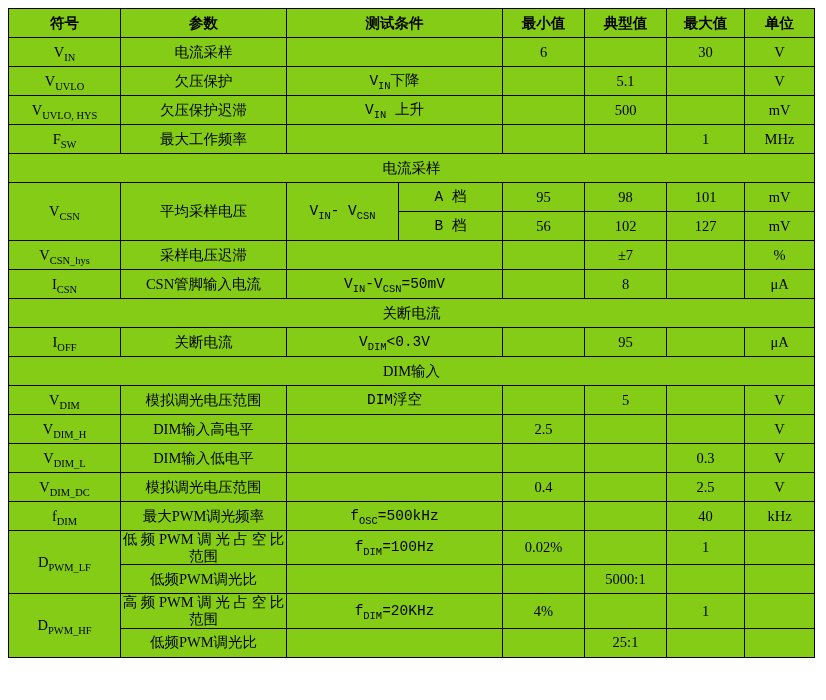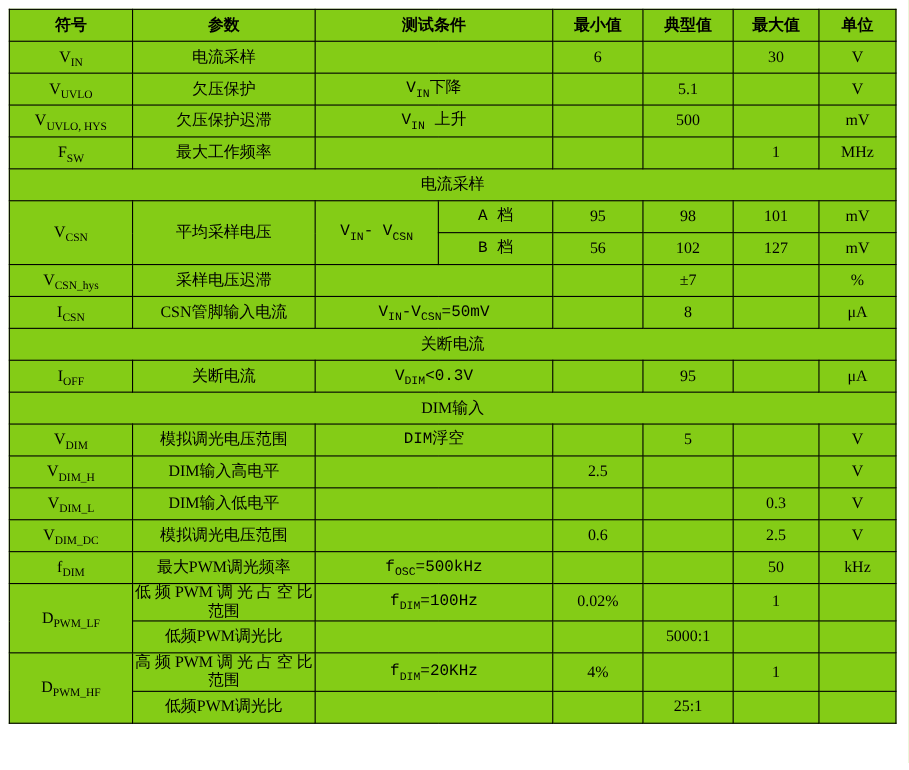--- a/index.html
+++ b/index.html
@@ -242,33 +242,33 @@
         <td class="num"></td>
         <td class="num"></td>
         <td class="num">0.3</td>
         <td class="unit">V</td>
       </tr>
 
       <tr>
         <td class="sym"><span>V</span><sub>DIM_DC</sub></td>
         <td class="param">模拟调光电压范围</td>
         <td class="cond" colspan="2"></td>
-        <td class="num">0.6</td>
+        <td class="num">0.4</td>
         <td class="num"></td>
         <td class="num">2.5</td>
         <td class="unit">V</td>
       </tr>
 
       <tr>
         <td class="sym"><span>f</span><sub>DIM</sub></td>
         <td class="param">最大PWM调光频率</td>
         <td class="cond" colspan="2"><span>f</span><sub>OSC</sub><span>=500kHz</span></td>
         <td class="num"></td>
         <td class="num"></td>
-        <td class="num">50</td>
+        <td class="num">40</td>
         <td class="unit">kHz</td>
       </tr>
 
       <tr>
         <td class="sym" rowspan="2"><span>D</span><sub>PWM_LF</sub></td>
         <td class="param-wrap tall2">低 频 PWM 调 光 占 空 比范围</td>
         <td class="cond tall2" colspan="2"><span>f</span><sub>DIM</sub><span>=100Hz</span></td>
         <td class="num tall2">0.02%</td>
         <td class="num tall2"></td>
         <td class="num tall2">1</td>

